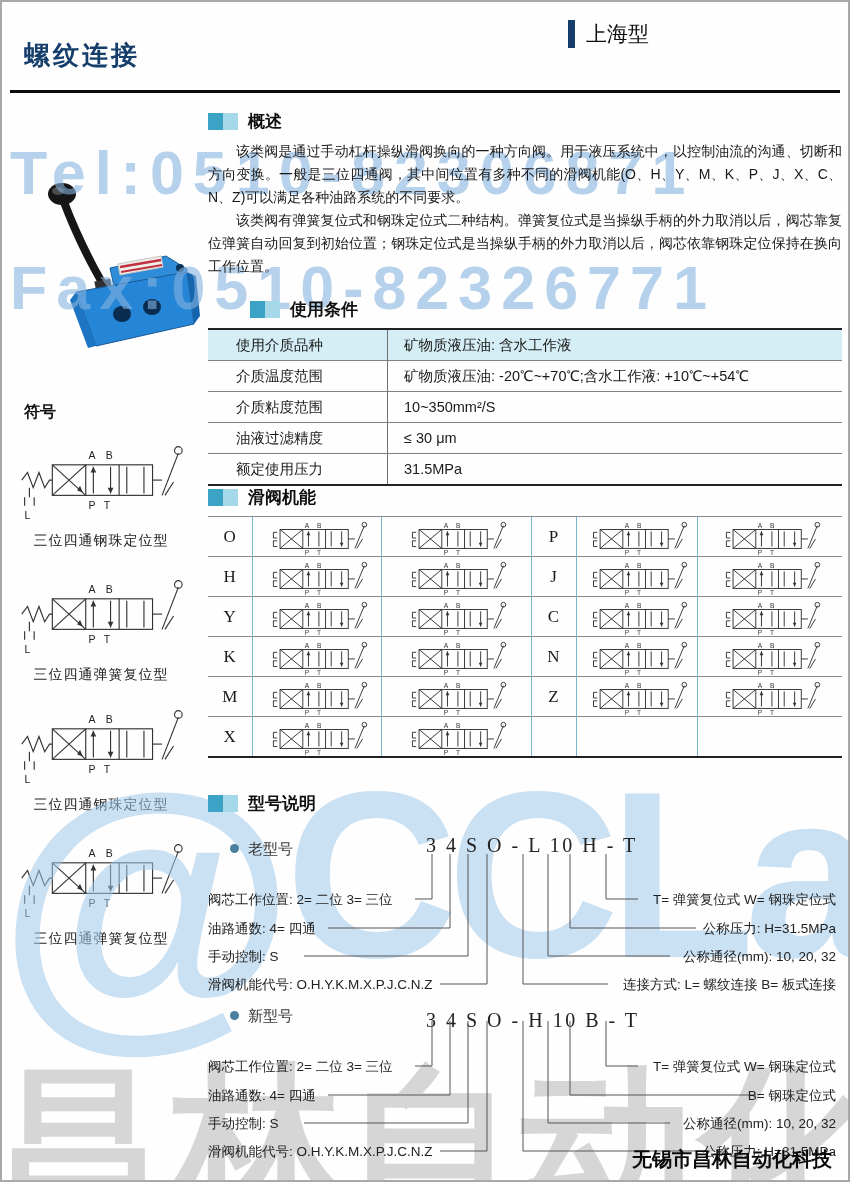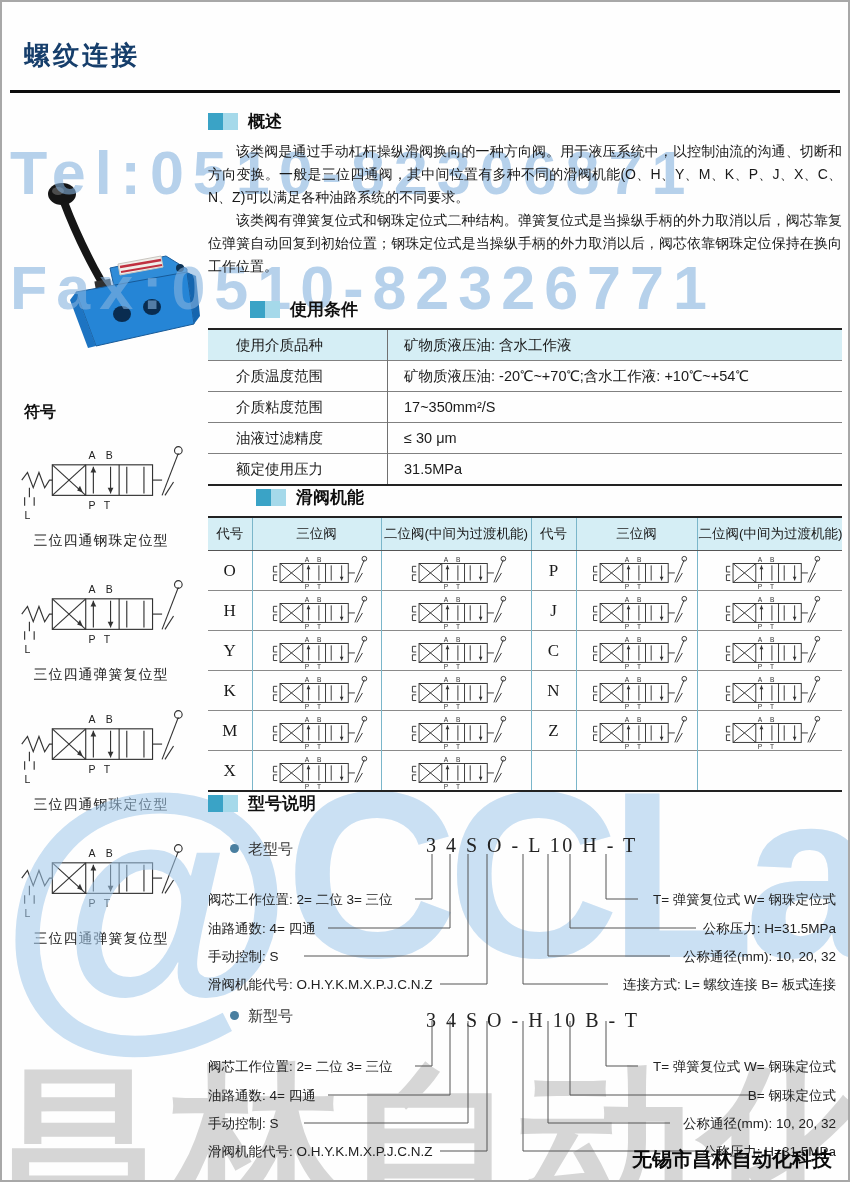--- a/index.html
+++ b/index.html
@@ -134,20 +134,21 @@
 
 <div class="page">
 
   <div class="wm wm-telfax" style="top:136px;left:8px;">Tel:0510-82306871</div>
   <div class="wm wm-telfax" style="top:251px;left:8px;">Fax:0510-82326771</div>
   <div class="wm wm-logo"><span class="at">@</span><span class="cc">CCLair</span></div>
   <div class="wm wm-bottom">昌林自动化</div>
 
   <div class="hdr-title">螺纹连接</div>
   <div class="hdr-series">
+    <div class="l1">上海型</div>
   </div>
   <div class="hdr-rule"></div>
 
   <svg class="photo" width="186" height="200" viewBox="0 0 186 200">
     <ellipse cx="48" cy="22" rx="14" ry="11" fill="#151515"></ellipse>
     <ellipse cx="44" cy="19" rx="6" ry="4" fill="#4c4c4c"></ellipse>
     <path d="M50,30 Q62,62 80,96 L90,114" stroke="#161616" stroke-width="8" fill="none"></path>
     <rect x="82" y="108" width="16" height="20" fill="#2f2f2f" transform="rotate(-10 90 118)"></rect>
     <circle cx="88" cy="130" r="5" fill="#555"></circle>
     <polygon points="96,96 152,84 173,97 173,113 102,124" fill="#2f8cd8" stroke="#1c5f9e"></polygon>
@@ -205,54 +206,46 @@
         <tr class="hl">
       <td class="c1">使用介质品种</td>
       <td class="c2">矿物质液压油: 含水工作液</td>
     </tr>
     <tr>
       <td class="c1">介质温度范围</td>
       <td class="c2">矿物质液压油: -20℃~+70℃;含水工作液: +10℃~+54℃</td>
     </tr>
     <tr>
       <td class="c1">介质粘度范围</td>
-      <td class="c2">17~350mm²/S</td>
+      <td class="c2">10~350mm²/S</td>
     </tr>
     <tr>
       <td class="c1">油液过滤精度</td>
       <td class="c2">≤ 30 μm</td>
     </tr>
     <tr class="last">
       <td class="c1">额定使用压力</td>
       <td class="c2">31.5MPa</td>
     </tr>
   </tbody>
     </table>
 
-  <div class="sech" style="left:206px;top:484px;margin-left:48px;">
+  <div class="sech" style="left:206px;top:484px;">
     <span class="ic" style="background:#3aa3c6;"></span><span class="ic" style="background:#a5d9ea;margin-right:10px;"></span><span>滑阀机能</span>
   </div>
   <table class="func">
     <colgroup>
         <col style="width:44px">
         <col style="width:129px">
         <col style="width:150px">
         <col style="width:45px">
         <col style="width:121px">
         <col style="width:145px">
       </colgroup>
     <tbody>
-        <tr>
-      <th>代号</th>
-      <th>三位阀</th>
-      <th>二位阀(中间为过渡机能)</th>
-      <th>代号</th>
-      <th>三位阀</th>
-      <th>二位阀(中间为过渡机能)</th>
-    </tr>
     <tr>
       <td class="code">O</td>
       <td>
             <svg class="vsym" width="106" height="36">
               <use href="#valve-cell"></use>
             </svg>
           </td>
       <td>
             <svg class="vsym" width="110" height="36">
               <use href="#valve-cell"></use>

